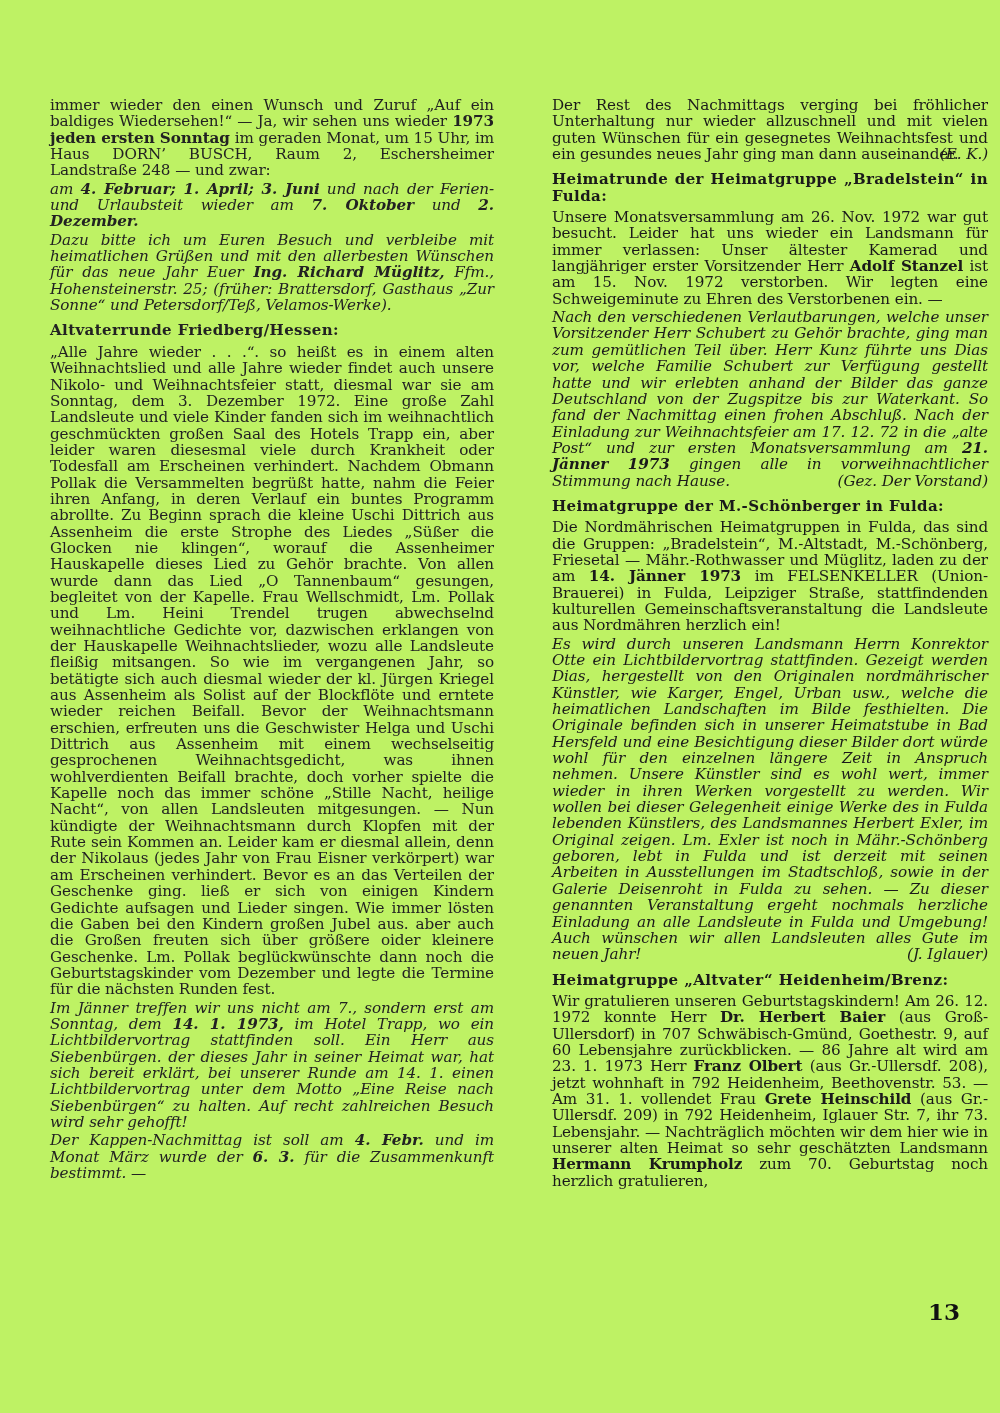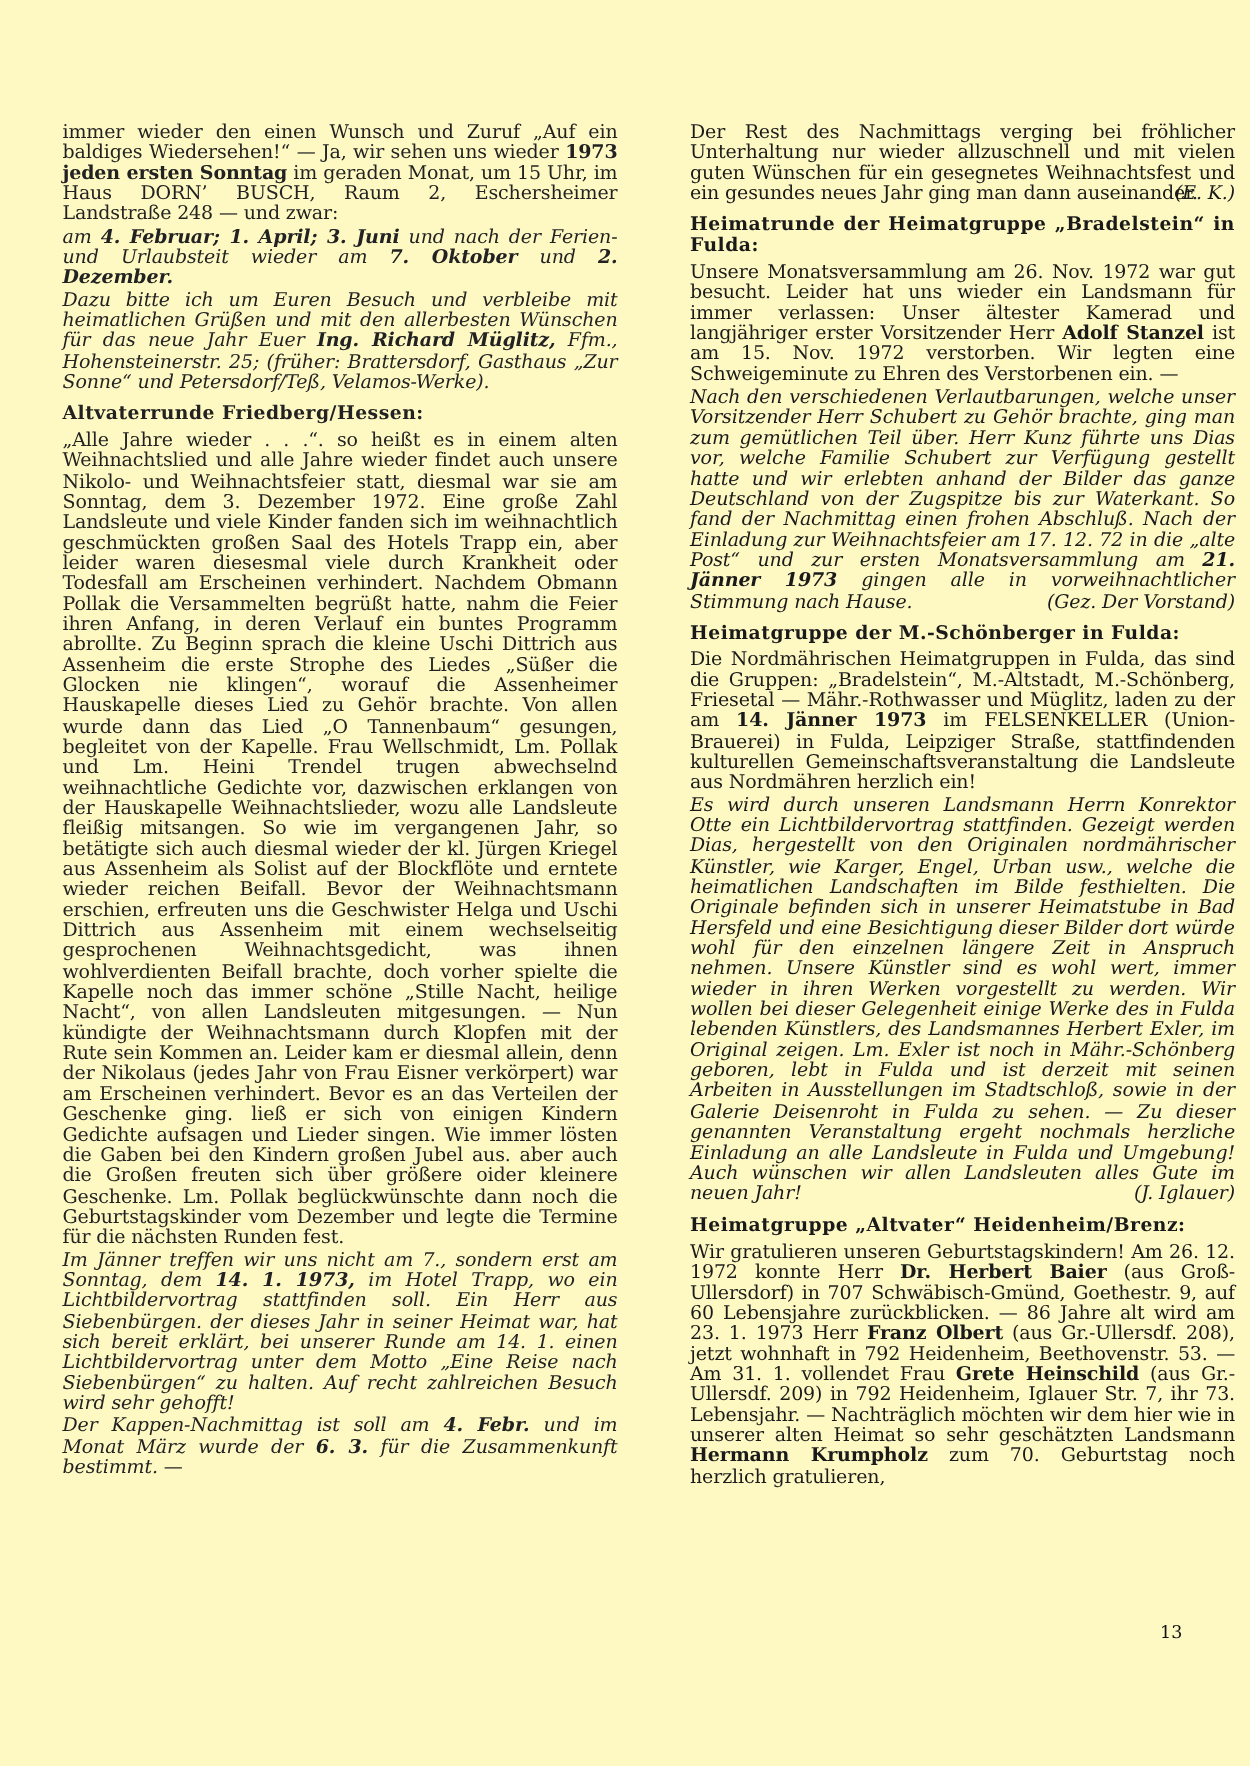--- a/index.html
+++ b/index.html
@@ -1,39 +1,39 @@
 <!DOCTYPE html>
 <html><head>
   <meta charset="utf-8">
   <style>
     html, body { margin: 0; padding: 0; background: #ffffff; }
     body { width: 1000px; height: 1413px; position: relative; overflow: hidden; }
     .page {
       position: absolute; left: 0; top: 0; width: 1000px; height: 1413px;
-      background: #fef9c3; color: #1a1a1a;
+      background: #bef264; color: #1a1a1a;
       font-family: "DejaVu Serif", serif;
     }
     .col {
       position: absolute; top: 97px; width: 444px;
       font-size: 15.2px; line-height: 16.35px; letter-spacing: -0.1px;
     }
     .col.left { left: 50px; }
     .col.right { left: 516px; width: 436px; margin-left: 36px; }
     .col.left { color: #222; }
     p { margin: 0 0 0 0; text-align: justify; text-align-last: left; hyphens: manual; }
     p + p { margin-top: 2px; font-style: italic; }
     h2 {
       margin: 9px 0 5px 0; font-size: 15px; line-height: 16.35px;
       font-weight: bold; letter-spacing: 0.4px; text-align: justify; text-align-last: left;
     }
     b { font-weight: bold; }
     .sign-line { display: flex; justify-content: space-between; }
     .page-number {
       position: absolute; left: 928px; top: 1298px;
-      font-family: "DejaVu Serif", serif; font-weight: normal; font-size: 14px; color: #111;
+      font-family: "DejaVu Serif", serif; font-weight: bold; font-size: 23px; color: #111;
     }
   </style>
 </head>
 <body>
 
 <div class="page">
 
   <div class="col left">
     <p><span>immer wieder den einen Wunsch und Zuruf „Auf ein baldiges Wiedersehen!“ — Ja, wir sehen uns wieder </span><b>1973 jeden ersten Sonntag</b><span> im geraden Monat, um 15 Uhr, im Haus DORN’ BUSCH, Raum 2, Eschersheimer Landstraße 248 — und zwar:</span></p>
     <p><span>am </span><b>4. Februar; 1. April; 3. Juni</b><span> und nach der Ferien- und Urlaubsteit wieder am </span><b>7. Oktober</b><span> und </span><b>2. Dezember.</b></p>

